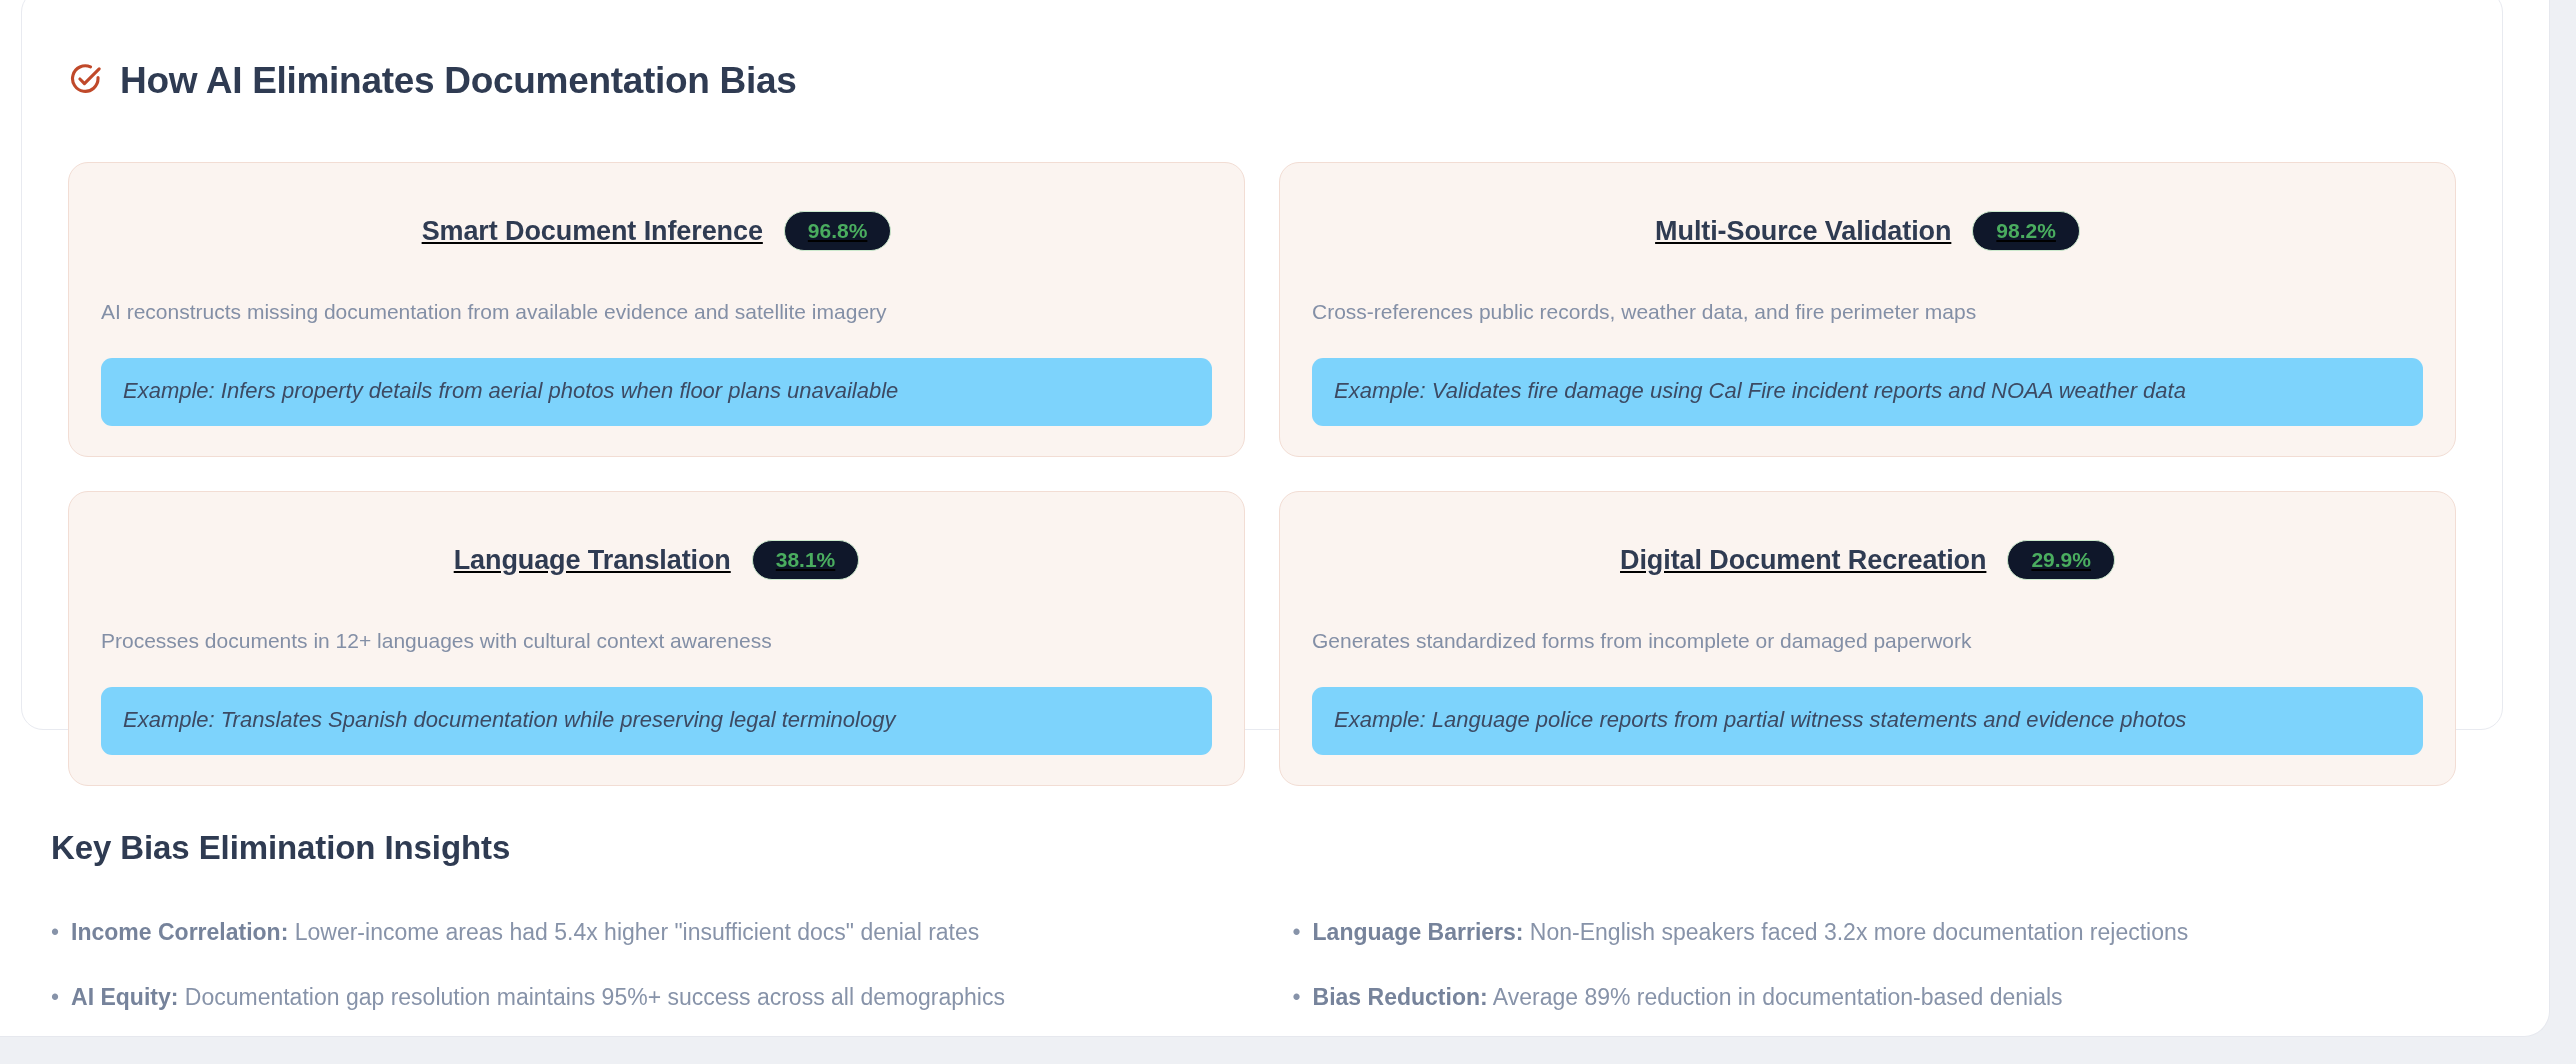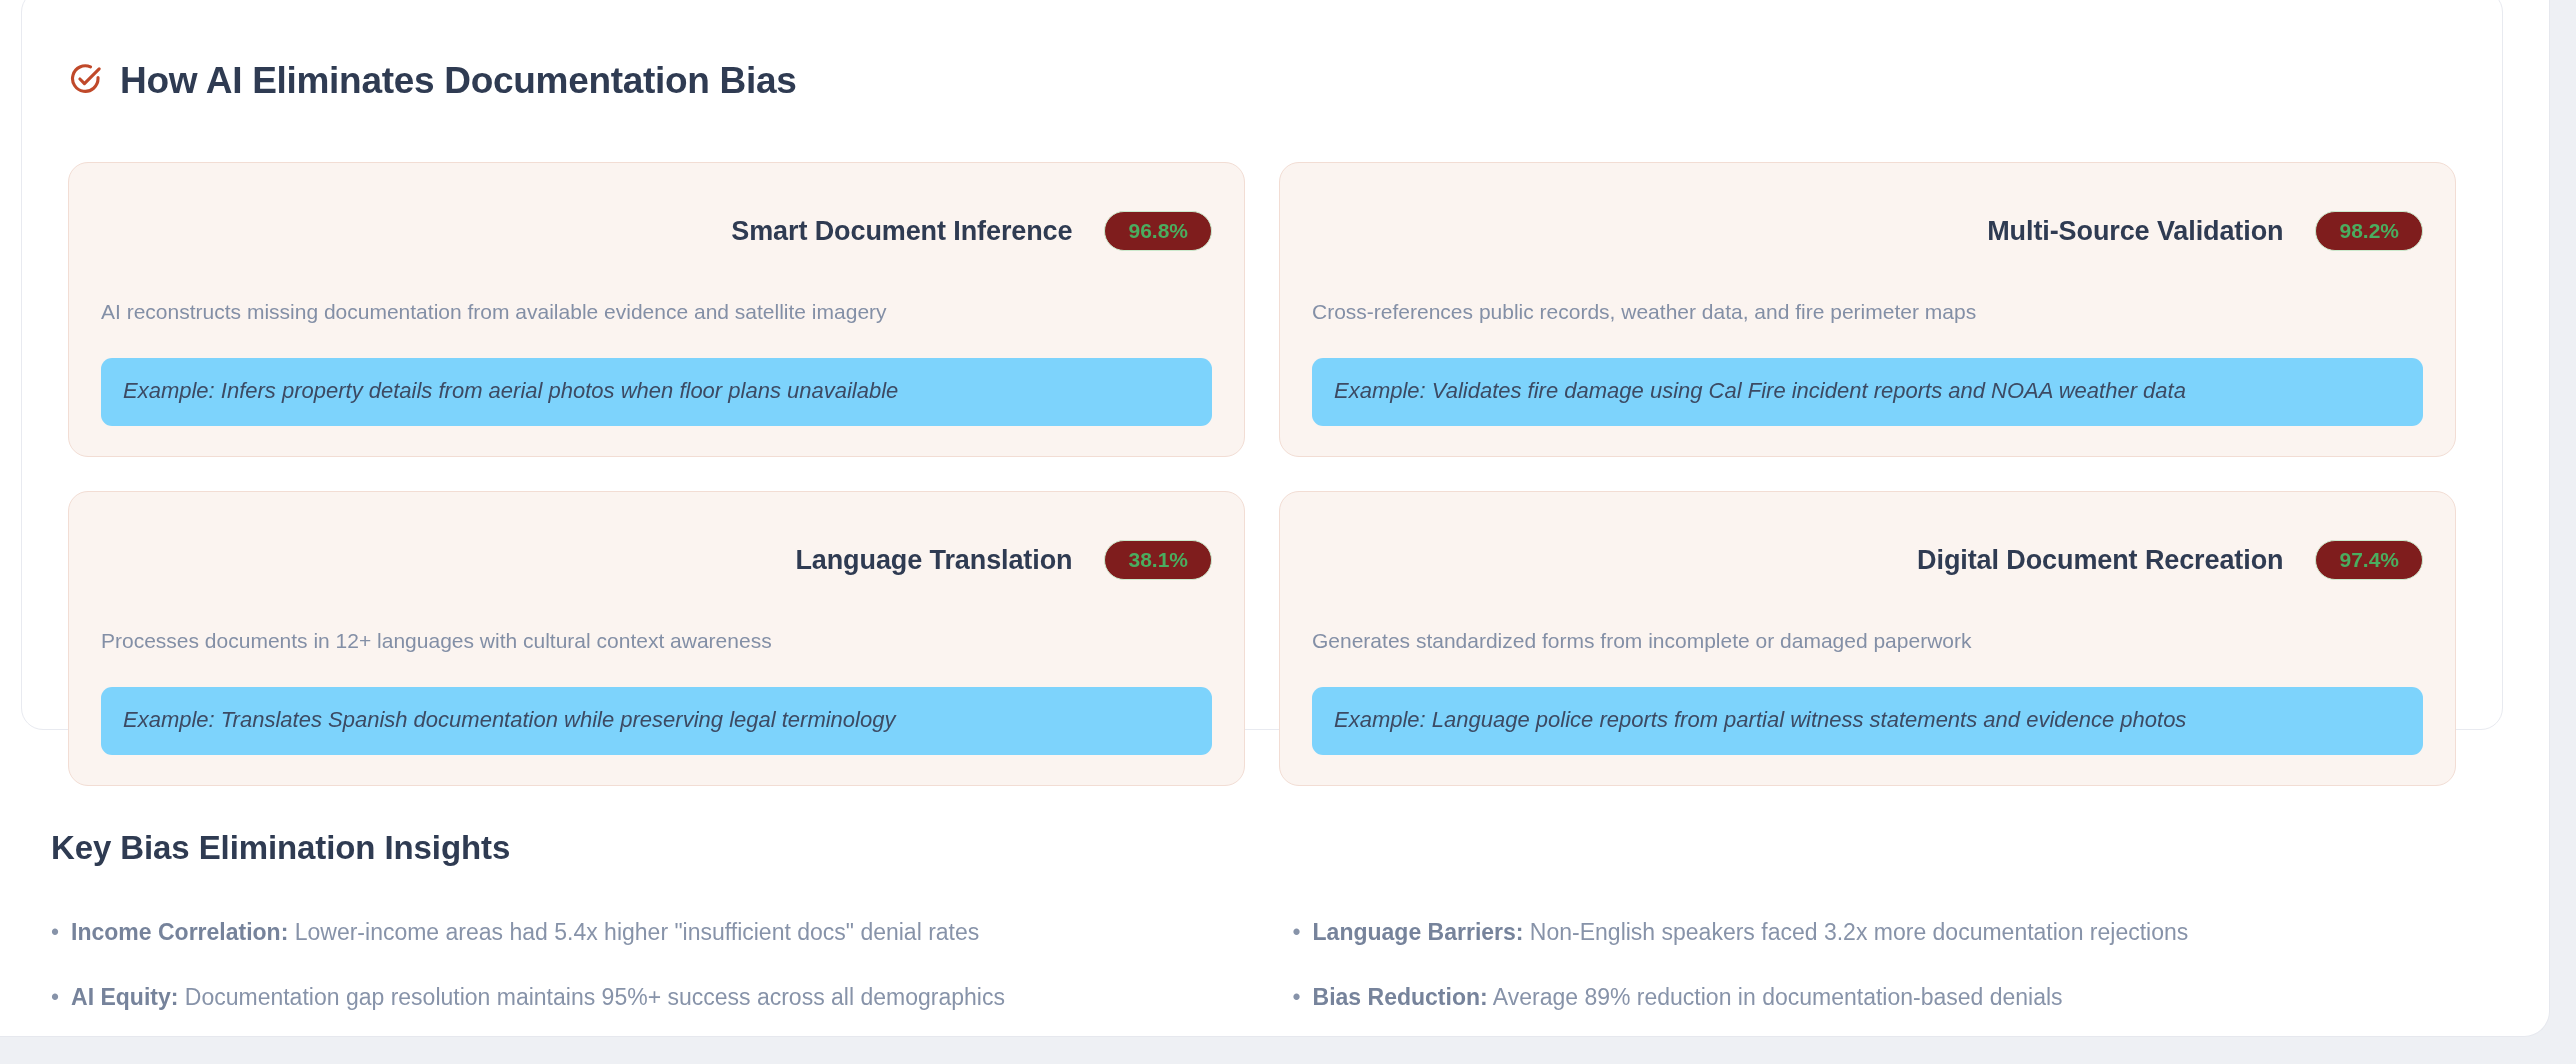--- a/index.html
+++ b/index.html
@@ -81,34 +81,35 @@
     background: #fbf4f0;
     border: 1px solid #f2ddd4;
     border-radius: 20px;
     padding: 30px 32px 30px 32px;
     min-height: 255px;
   }
 
   .card-top {
     display: flex;
     align-items: center;
-    justify-content: flex-end;
-    gap: 32px;
+    justify-content: center;
+    gap: 21px;
+    text-decoration: underline;
   }
 
   .card-title {
     font-size: 27px;
     font-weight: 700;
     color: #2f3b52;
     letter-spacing: -0.1px;
     line-height: 1.2;
   }
 
   .badge {
-    background: #7f1d1d;
+    background: #0f172a;
     border: 1px solid #cce9cd;
     color: #4aad5f;
     font-size: 21px;
     font-weight: 700;
     border-radius: 988px;
     padding: 8px 23px 9px 23px;
     white-space: nowrap;
     line-height: 1;
   }
 
@@ -224,21 +225,21 @@
             <h2 class="card-title">Language Translation</h2>
             <span class="badge">38.1%</span>
           </div>
           <p class="card-desc">Processes documents in 12+ languages with cultural context awareness</p>
           <div class="card-example">Example: Translates Spanish documentation while preserving legal terminology</div>
         </article>
 
         <article class="feature-card">
           <div class="card-top">
             <h2 class="card-title">Digital Document Recreation</h2>
-            <span class="badge">97.4%</span>
+            <span class="badge">29.9%</span>
           </div>
           <p class="card-desc">Generates standardized forms from incomplete or damaged paperwork</p>
           <div class="card-example">Example: Language police reports from partial witness statements and evidence photos</div>
         </article>
 
       </div>
     </section>
 
     <section class="insights">
       <h3 class="insights-title">Key Bias Elimination Insights</h3>

